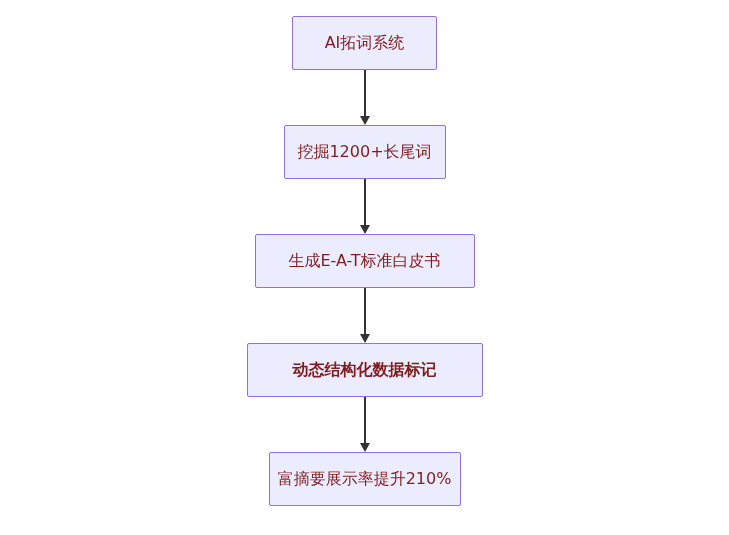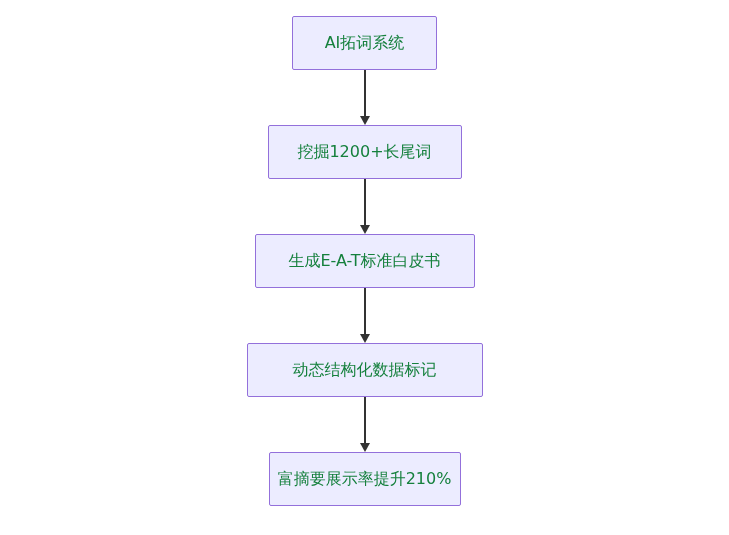--- a/index.html
+++ b/index.html
@@ -22,30 +22,30 @@
   }
   .node {
     background: #ECECFF;
     border: 1px solid #9370DB;
     border-radius: 2px;
     height: 54px;
     display: flex;
     align-items: center;
     justify-content: center;
     box-sizing: border-box;
-    color: #15803d;
+    color: #7f1d1d;
     font-size: 16px;
     line-height: 1;
     white-space: nowrap;
     flex: 0 0 auto;
   }
   .n1 { width: 145px; }
-  .n2 { width: 194px; }
+  .n2 { width: 162px; }
   .n3 { width: 220px; text-align: right; }
-  .n4 { width: 236px; }
+  .n4 { width: 236px; font-weight: bold; }
   .n5 { width: 192px; }
   .edge {
     display: flex;
     flex-direction: column;
     align-items: center;
     height: 55px;
     flex: 0 0 auto;
   }
   .edge-line {
     width: 2px;

